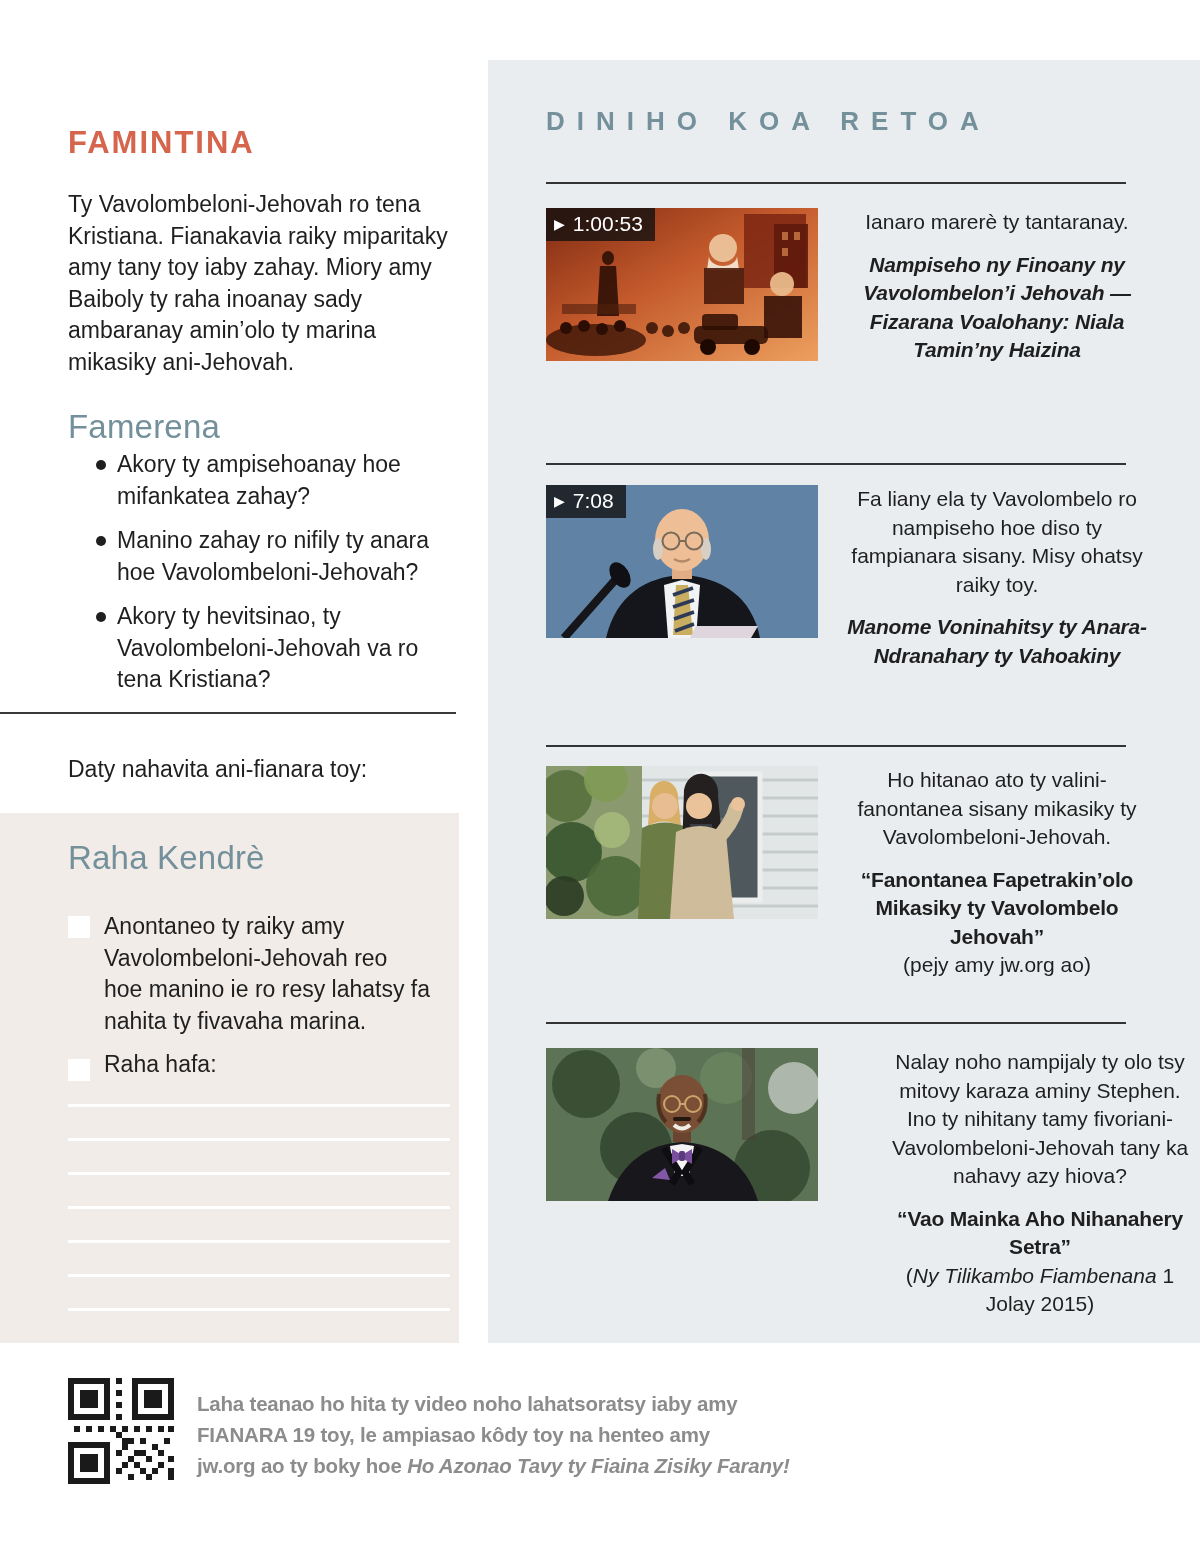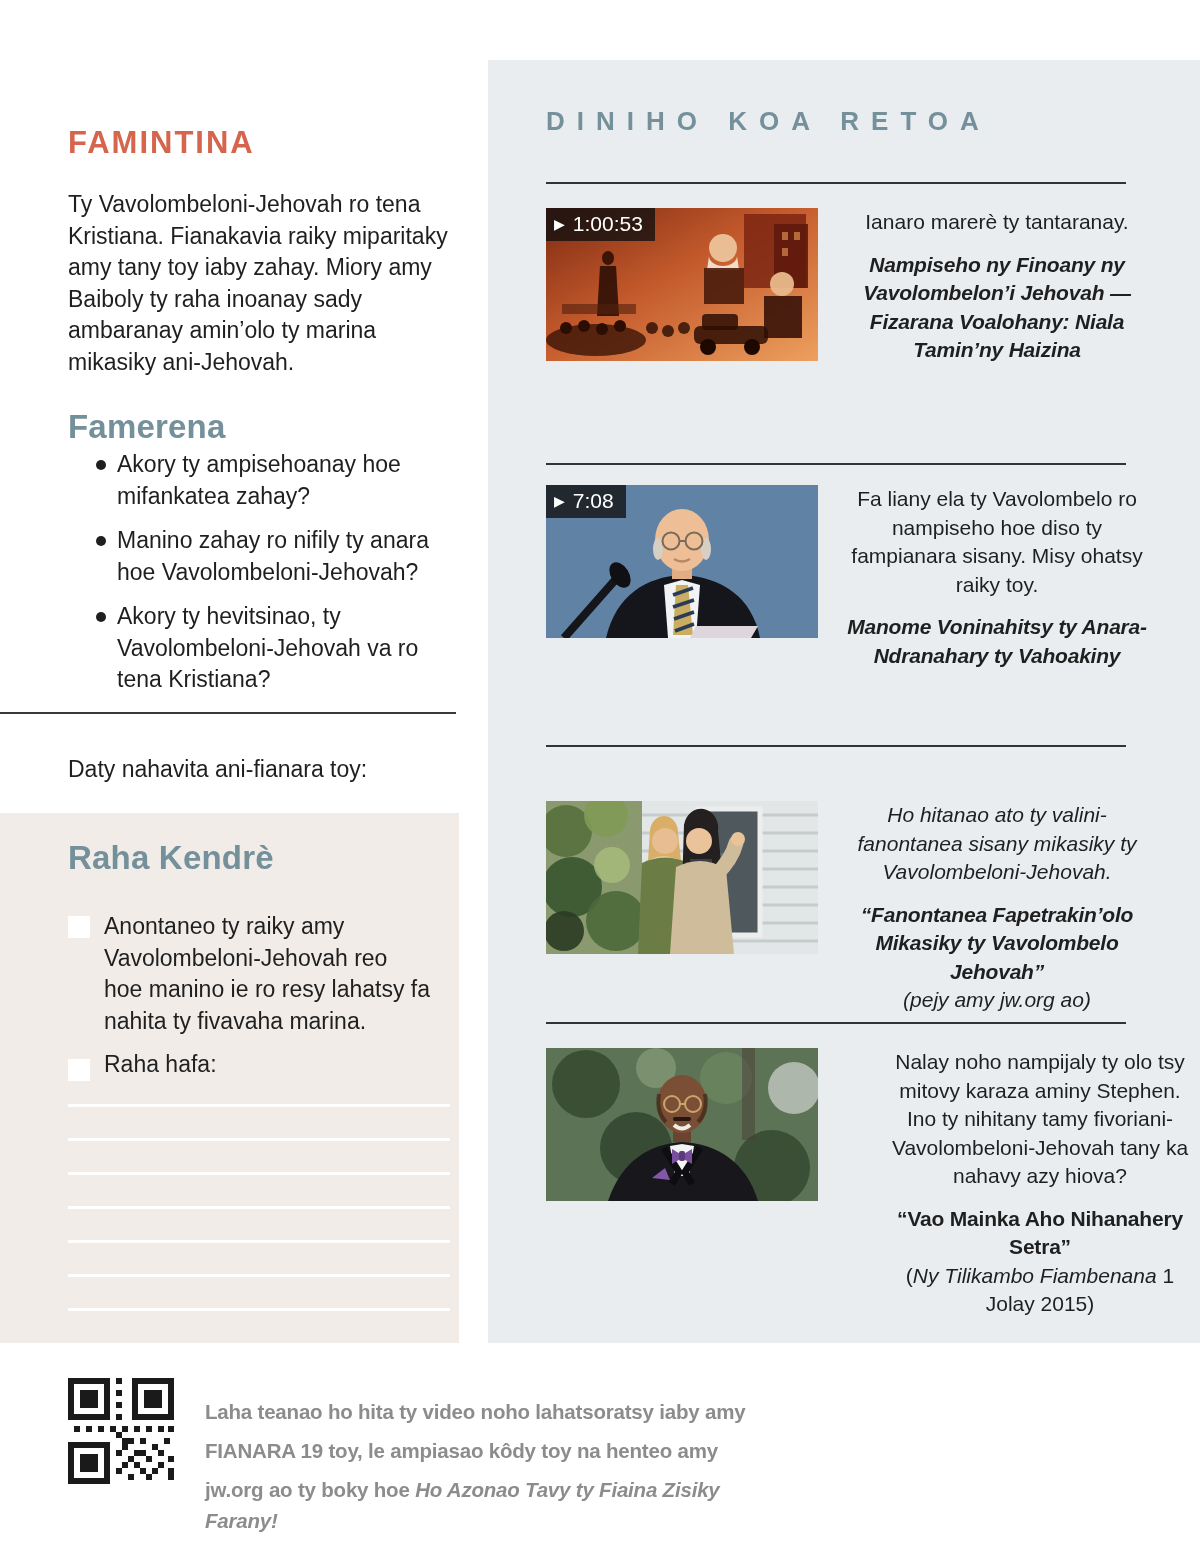--- a/index.html
+++ b/index.html
@@ -15,21 +15,21 @@
   
   .h-orange{
     position:absolute;left:68px;top:104px;font-size:31px;font-weight:bold;
     letter-spacing:2px;color:var(--accent);
   }
   .summary-body{
     position:absolute;left:68px;top:166px;width:398px;
     font-size:23px;line-height:31.5px;
   }
   .h-slate{
-    font-size:33px;font-weight:bold;color:var(--slate);letter-spacing:.2px;
+    font-size:33px;font-weight:normal;color:var(--slate);letter-spacing:.2px;
   }
   #famerena{position:absolute;left:68px;top:381px;}
   .bullet-list{position:absolute;left:96px;top:449px;width:368px;}
   .bullet-item{display:flex;margin-bottom:13px;font-size:23px;line-height:31.5px;}
   .bullet-dot{flex:none;width:10px;height:10px;border-radius:50%;background:#1f1f1f;margin:11px 11px 0 0;}
   .left-rule{position:absolute;left:0;top:712px;width:456px;height:2px;background:#3a3a3a;}
   .date-line{position:absolute;left:68px;top:733px;font-size:23px;}
   
   .goal-box{position:absolute;left:0;top:813px;width:459px;height:530px;background:var(--box);}
   .goal-box h2{position:absolute;left:68px;top:26px;margin:0;}
@@ -40,21 +40,21 @@
   .write-line{position:absolute;left:68px;width:382px;height:3px;background:#ffffff;}
   
   .panel{position:absolute;left:488px;top:60px;width:712px;height:1283px;background:var(--panel);}
   .panel-heading{
     position:absolute;left:58px;top:46px;margin:0;font-size:26px;font-weight:bold;
     letter-spacing:12px;color:var(--slate);white-space:nowrap;
   }
   .divider{position:absolute;left:58px;width:580px;height:2px;background:#333333;}
   #divider-1{top:122px;} #divider-2{top:403px;} #divider-3{top:685px;} #divider-4{top:962px;}
   .video-row{position:absolute;left:58px;display:flex;align-items:flex-start;}
-  #row-1{top:148px;} #row-2{top:425px;} #row-3{top:741px;font-style:italic;} #row-4{top:988px;gap:43px;}
+  #row-1{top:148px;} #row-2{top:425px;} #row-3{top:706px;} #row-4{top:988px;gap:43px;}
   .thumb{flex:none;position:relative;width:272px;height:153px;overflow:hidden;cursor:pointer;}
   .thumb svg{display:block;width:100%;height:100%;}
   .badge{
     position:absolute;top:0;left:0;display:flex;align-items:center;gap:8px;
     background:rgba(15,15,15,.78);color:#ffffff;font-size:21px;padding:4px 12px 5px 8px;
   }
   .badge .play{font-size:14px;line-height:1;}
   .vtext{margin-left:26px;width:306px;font-size:21px;line-height:28.5px;text-align:center;}
   .vtext p{margin:0;}
   .vtext .intro{margin-bottom:14px;}
@@ -62,21 +62,21 @@
   .vtitle.italic{font-style:italic;}
   .vnote{font-size:21px;}
   .it{font-style:italic;}
   
   .qr{position:absolute;left:68px;top:1378px;width:106px;height:106px;}
   .footer-text{
     position:absolute;left:197px;top:1388px;width:600px;
     font-size:20.5px;line-height:31px;color:var(--muted);font-weight:bold;
     letter-spacing:-.2px;
   }
-  .footer-text p{margin:8px;}
+  .footer-text p{margin:0;}
 </style>
 </head>
 <body>
 
 <h1 class="h-orange">FAMINTINA</h1>
 <p class="summary-body">Ty Vavolombeloni-Jehovah ro tena Kristiana. Fianakavia raiky miparitaky amy tany toy iaby zahay. Miory amy Baiboly ty raha inoanay sady ambaranay amin’olo ty marina mikasiky ani-Jehovah.</p>
 
 <h2 class="h-slate" id="famerena">Famerena</h2>
 
 <div class="bullet-list">

